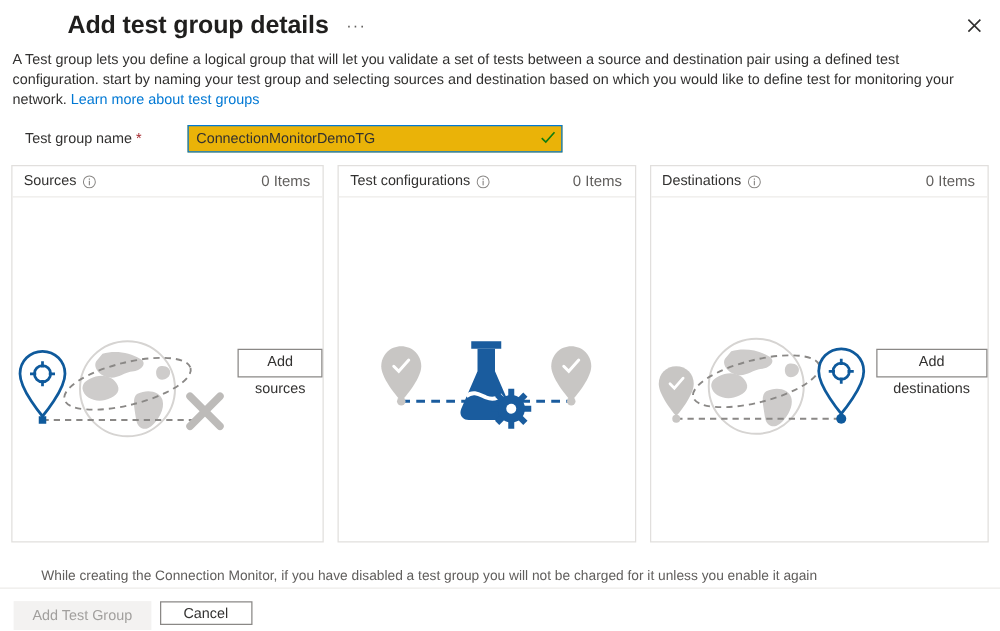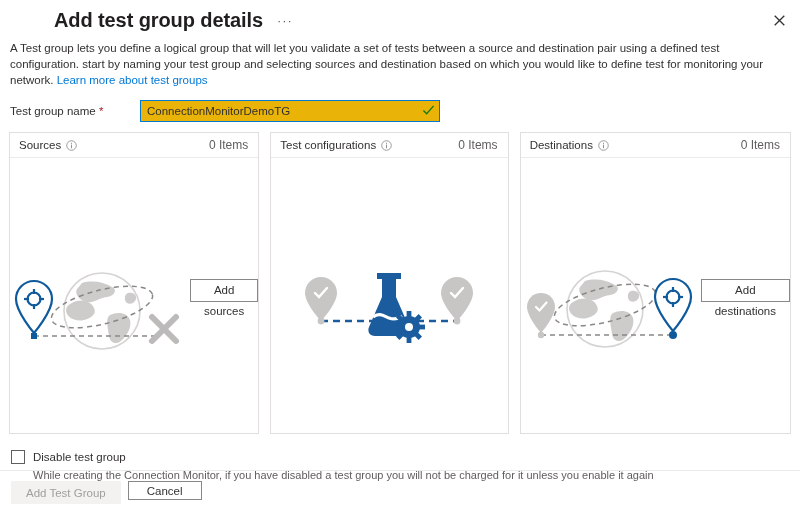--- a/index.html
+++ b/index.html
@@ -56,20 +56,21 @@
     color: #0078d4;
     text-decoration: none;
   }
 
   
   .name-row {
     display: flex;
     align-items: center;
     padding: 12px 10px 0 10px;
     height: 34px;
+    margin-left: 10px;
   }
   .name-label {
     width: 130px;
     font-size: 11.5px;
     color: #323130;
   }
   .req-star { color: #a4262c; }
   .name-input-wrap {
     position: relative;
     width: 300px;
@@ -393,23 +394,19 @@
         </svg>
       </div>
       <div class="panel-action">
         <button class="azure-btn">Add destinations</button>
       </div>
     </div>
   </div>
 </div>
 
 <div class="disable-block">
-  <div class="checkbox-row">
-    <span class="checkbox"></span>
-    <span class="checkbox-label">Disable test group</span>
-  </div>
   <div class="checkbox-help">While creating the Connection Monitor, if you have disabled a test group you will not be charged for it unless you enable it again</div>
 </div>
 
 <div class="footer">
   <button class="btn-primary-disabled">Add Test Group</button>
   <button class="btn-secondary">Cancel</button>
 </div>
 
 </body></html>

